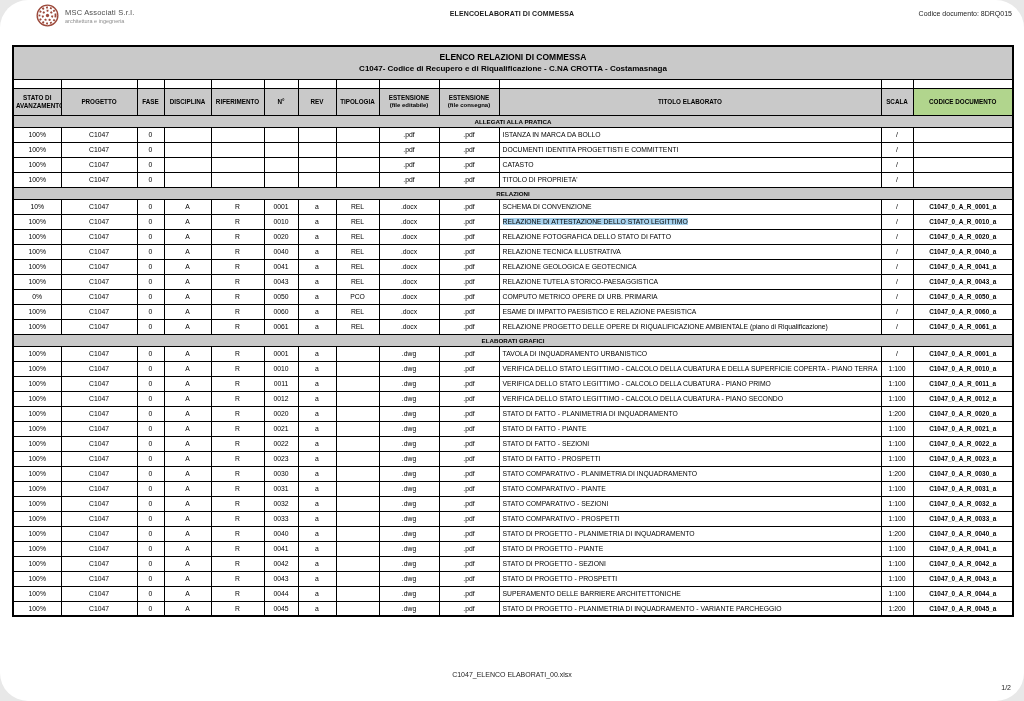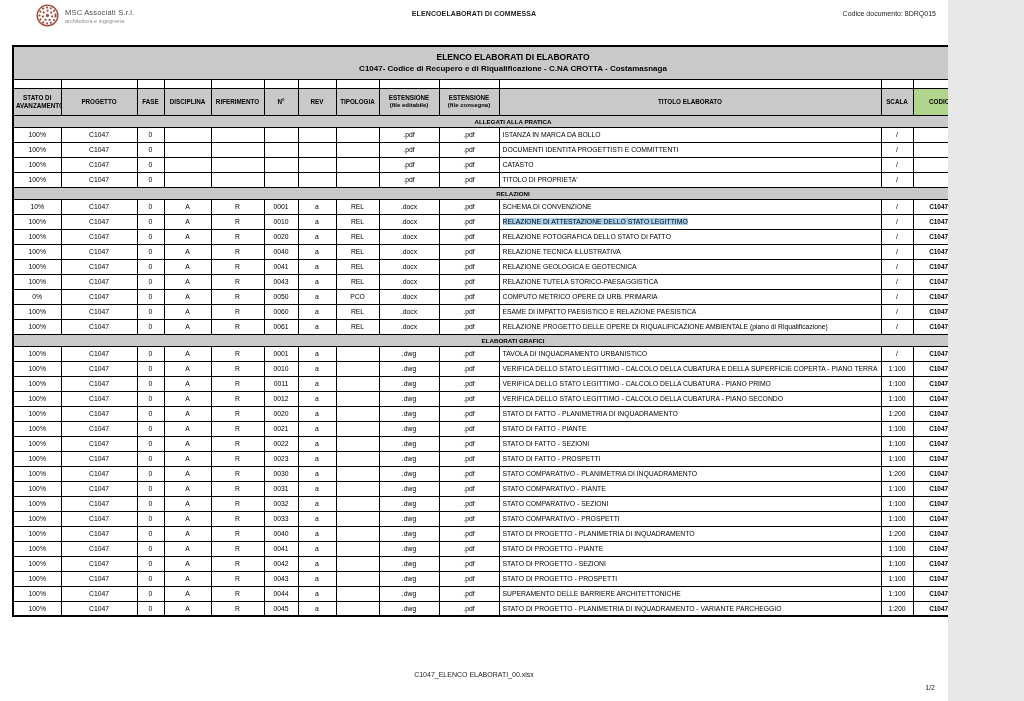--- a/index.html
+++ b/index.html
@@ -5,25 +5,26 @@
   :root{
     --gray:#c9c9c9;
     --green:#b1d58d;
     --hl:#a9d3ee;
     --ink:#000;
   }
   *{box-sizing:border-box; margin:0; padding:0;}
   html,body{background:#e8e8e8;}
   .page{
     position:relative;
-    width:948px; height:701px;
+    width:1024px; height:701px;
     background:#fff;
     font-family:"Liberation Sans", sans-serif;
     color:#000;
     overflow:hidden;
+    border-radius:28px;
   }
   
   .page-header{position:absolute; top:0; left:0; width:100%; height:42px;}
   .logo-block{position:absolute; left:36px; top:4px; display:flex; align-items:center;}
   .logo-svg{display:block;}
   .logo-text{margin-left:6px;}
   .company-name{font-size:7.5px; color:#4d4d4d; letter-spacing:.2px;}
   .company-tagline{font-size:5.5px; color:#8d8d8d; margin-top:1px;}
   .center-title{position:absolute; left:0; right:0; top:10px; text-align:center; font-size:7px; color:#1c1c1c; font-weight:bold; letter-spacing:.1px;}
   .doc-code{position:absolute; right:12px; top:10px; font-size:7px; color:#1c1c1c;}
@@ -117,21 +118,21 @@
         <col style="width:43px">
       <col style="width:60px">
         <col style="width:60px">
         <col style="width:382px">
         <col style="width:32px">
       <col style="width:100px">
     </colgroup>
     <thead>
       <tr class="title-row">
         <td colspan="13">
-          <div class="title-line1">ELENCO ELABORATI DI ELABORATO</div>
+          <div class="title-line1">ELENCO RELAZIONI DI COMMESSA</div>
           <div class="title-line2">C1047- Codice di Recupero e di Riqualificazione - C.NA CROTTA - Costamasnaga</div>
         </td>
       </tr>
       <tr class="spacer-row">
         <td></td>
           <td></td>
           <td></td>
           <td></td>
           <td></td>
           <td></td>

